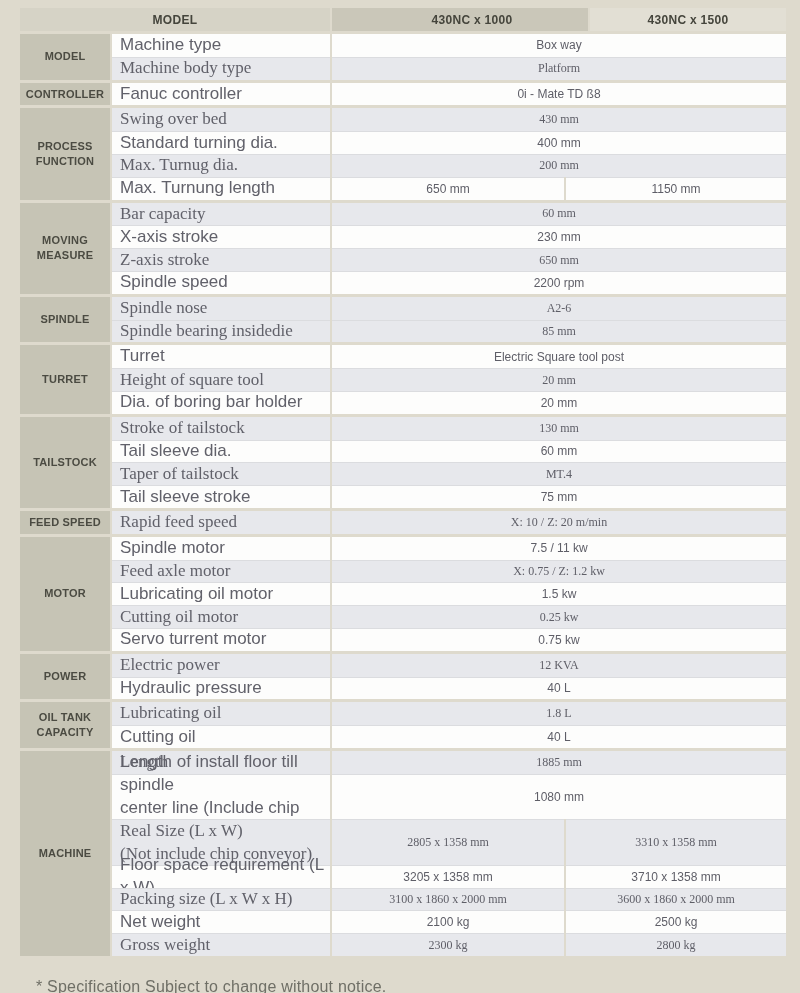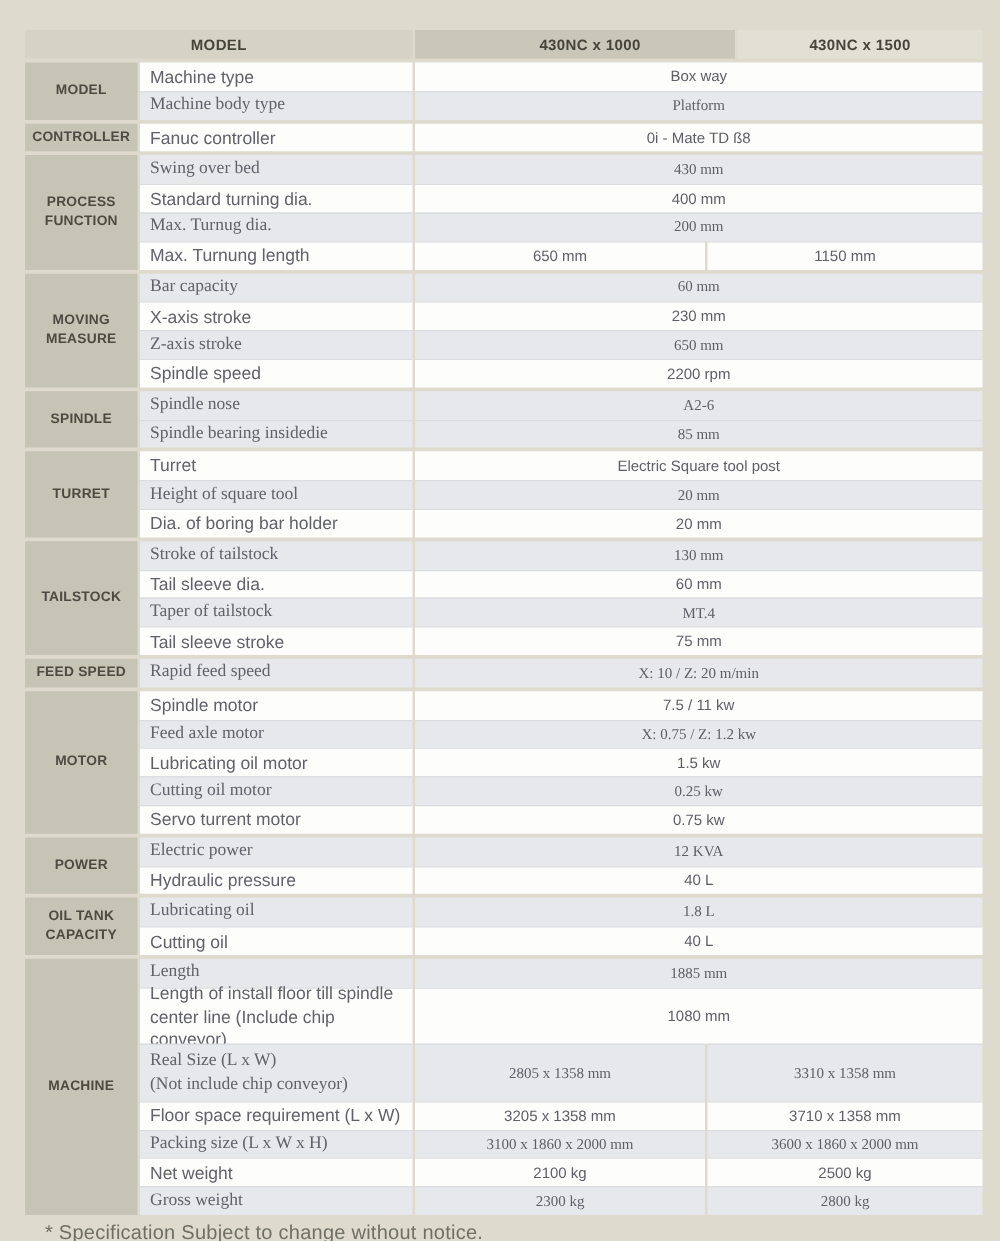--- a/index.html
+++ b/index.html
@@ -2,21 +2,21 @@
 <html><head>
 <meta charset="utf-8">
 <style>
   html,body { margin:0; padding:0; }
   body {
     width:800px; height:993px; position:relative; overflow:hidden;
     background:#dedacd;
     font-family:"Liberation Sans", sans-serif;
   }
   .spec-table {
-    position:absolute; left:20px; top:24px; width:766px;
+    position:absolute; left:20px; top:8px; width:766px;
     display:flex; flex-direction:column; row-gap:3px;
     background:transparent;
   }
   
   .header-row { display:flex; column-gap:2px; height:23px; }
   .header-row > div {
     display:flex; align-items:center; justify-content:center;
     font-size:12px; font-weight:bold; color:#45453c; letter-spacing:.3px;
   }
   .h-model { width:310px; background:#d6d3c6; }
@@ -32,21 +32,21 @@
   }
   .rows-wrap { flex:1; display:flex; flex-direction:column; }
   .spec-row { display:flex; column-gap:2px; height:22.8px; box-sizing:border-box; }
   .spec-row.tall { height:45.6px; }
   .spec-row > div { background:#fdfdfc; box-sizing:border-box; }
   .spec-row.alt > div { background:#e7e8ec;font-family:Liberation Serif, serif; }
   .spec-row:not(:first-child) > div { border-top:1px solid #dbdcdf; }
   .cell-label {
     width:218px; flex:none; padding-left:8px; padding-right:4px;
     display:flex; align-items:center;
-    font-size:14px; color:#61616a; line-height:1.35; white-space:pre-line;
+    font-size:17px; color:#61616a; line-height:1.35; white-space:pre-line;
   }
   .cell-value {
     display:flex; align-items:center; justify-content:center;
     font-size:12px; color:#5e5e67; text-align:center;
   }
   .cell-span { flex:1; }
   .cell-v1 { width:232px; flex:none; }
   .cell-v2 { flex:1; }
   .footnote {
     position:absolute; left:36px; top:978px;

